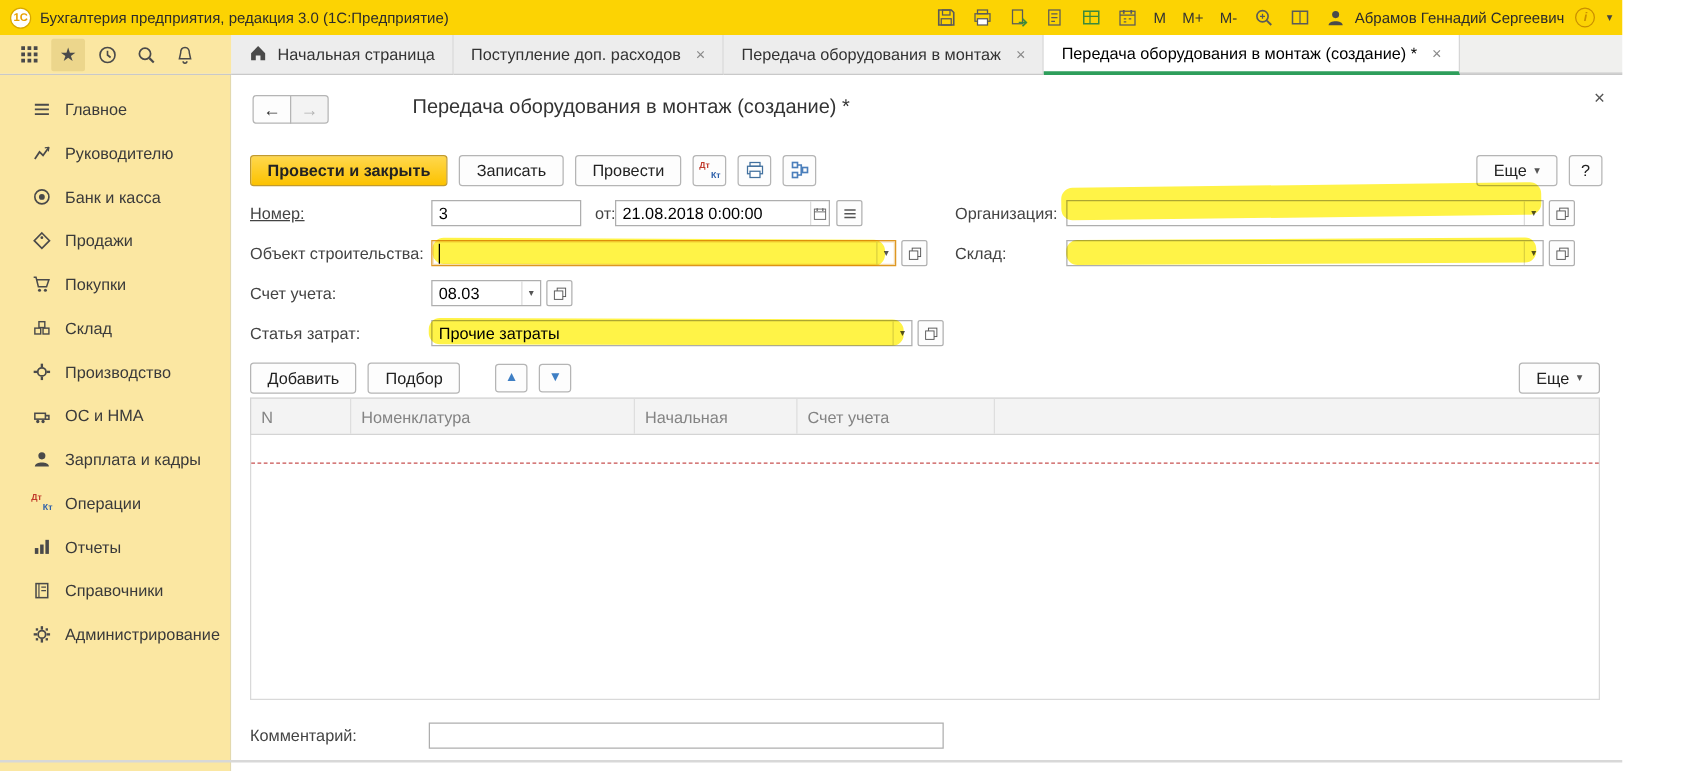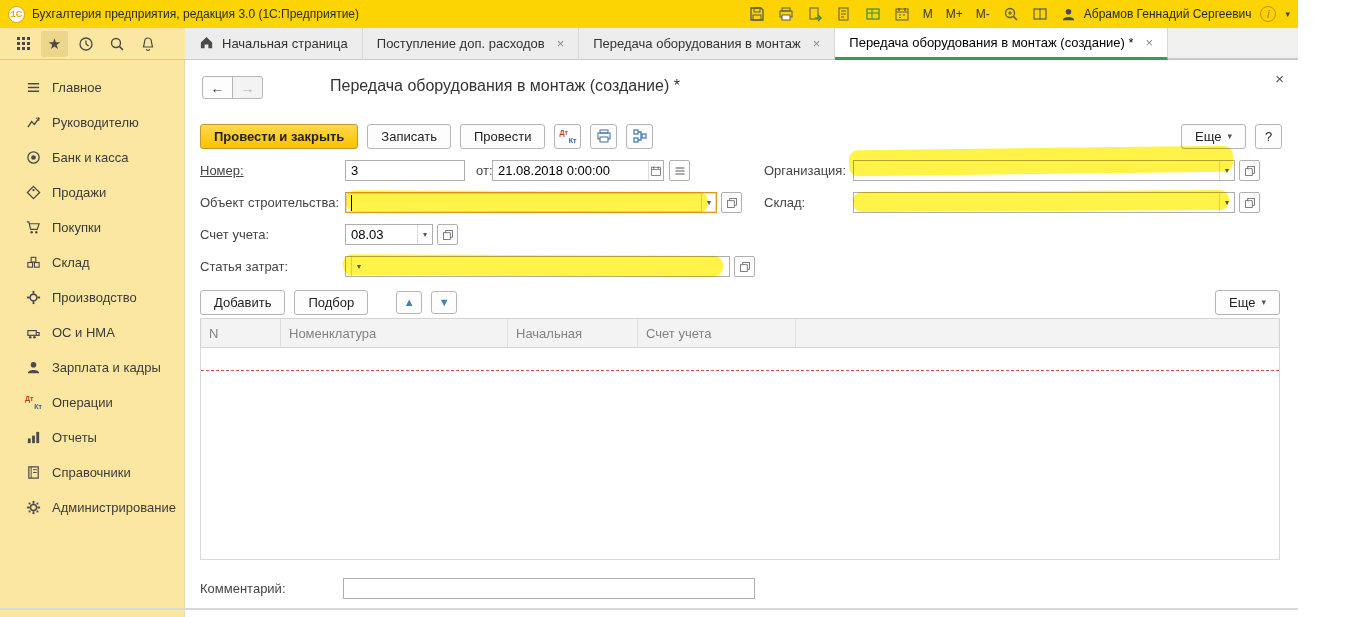--- a/index.html
+++ b/index.html
@@ -510,20 +510,21 @@
     </div>
     <span class="sq-btn btn-account-open">
       <svg width="12" height="12" viewBox="0 0 16 16">
           <rect x="5" y="2" width="9" height="9" fill="none" stroke="#555"></rect>
           <rect x="2" y="5" width="9" height="9" fill="#fff" stroke="#555"></rect>
         </svg>
     </span>
 
     <span class="lbl lbl-cost">Статья затрат:</span>
     <div class="fld fld-cost">
+      <span class="ftext">Прочие затраты</span>
       <span class="combo">▾</span>
     </div>
     <span class="sq-btn btn-cost-open">
       <svg width="12" height="12" viewBox="0 0 16 16">
           <rect x="5" y="2" width="9" height="9" fill="none" stroke="#555"></rect>
           <rect x="2" y="5" width="9" height="9" fill="#fff" stroke="#555"></rect>
         </svg>
     </span>
 
     <div class="grid-bar">

